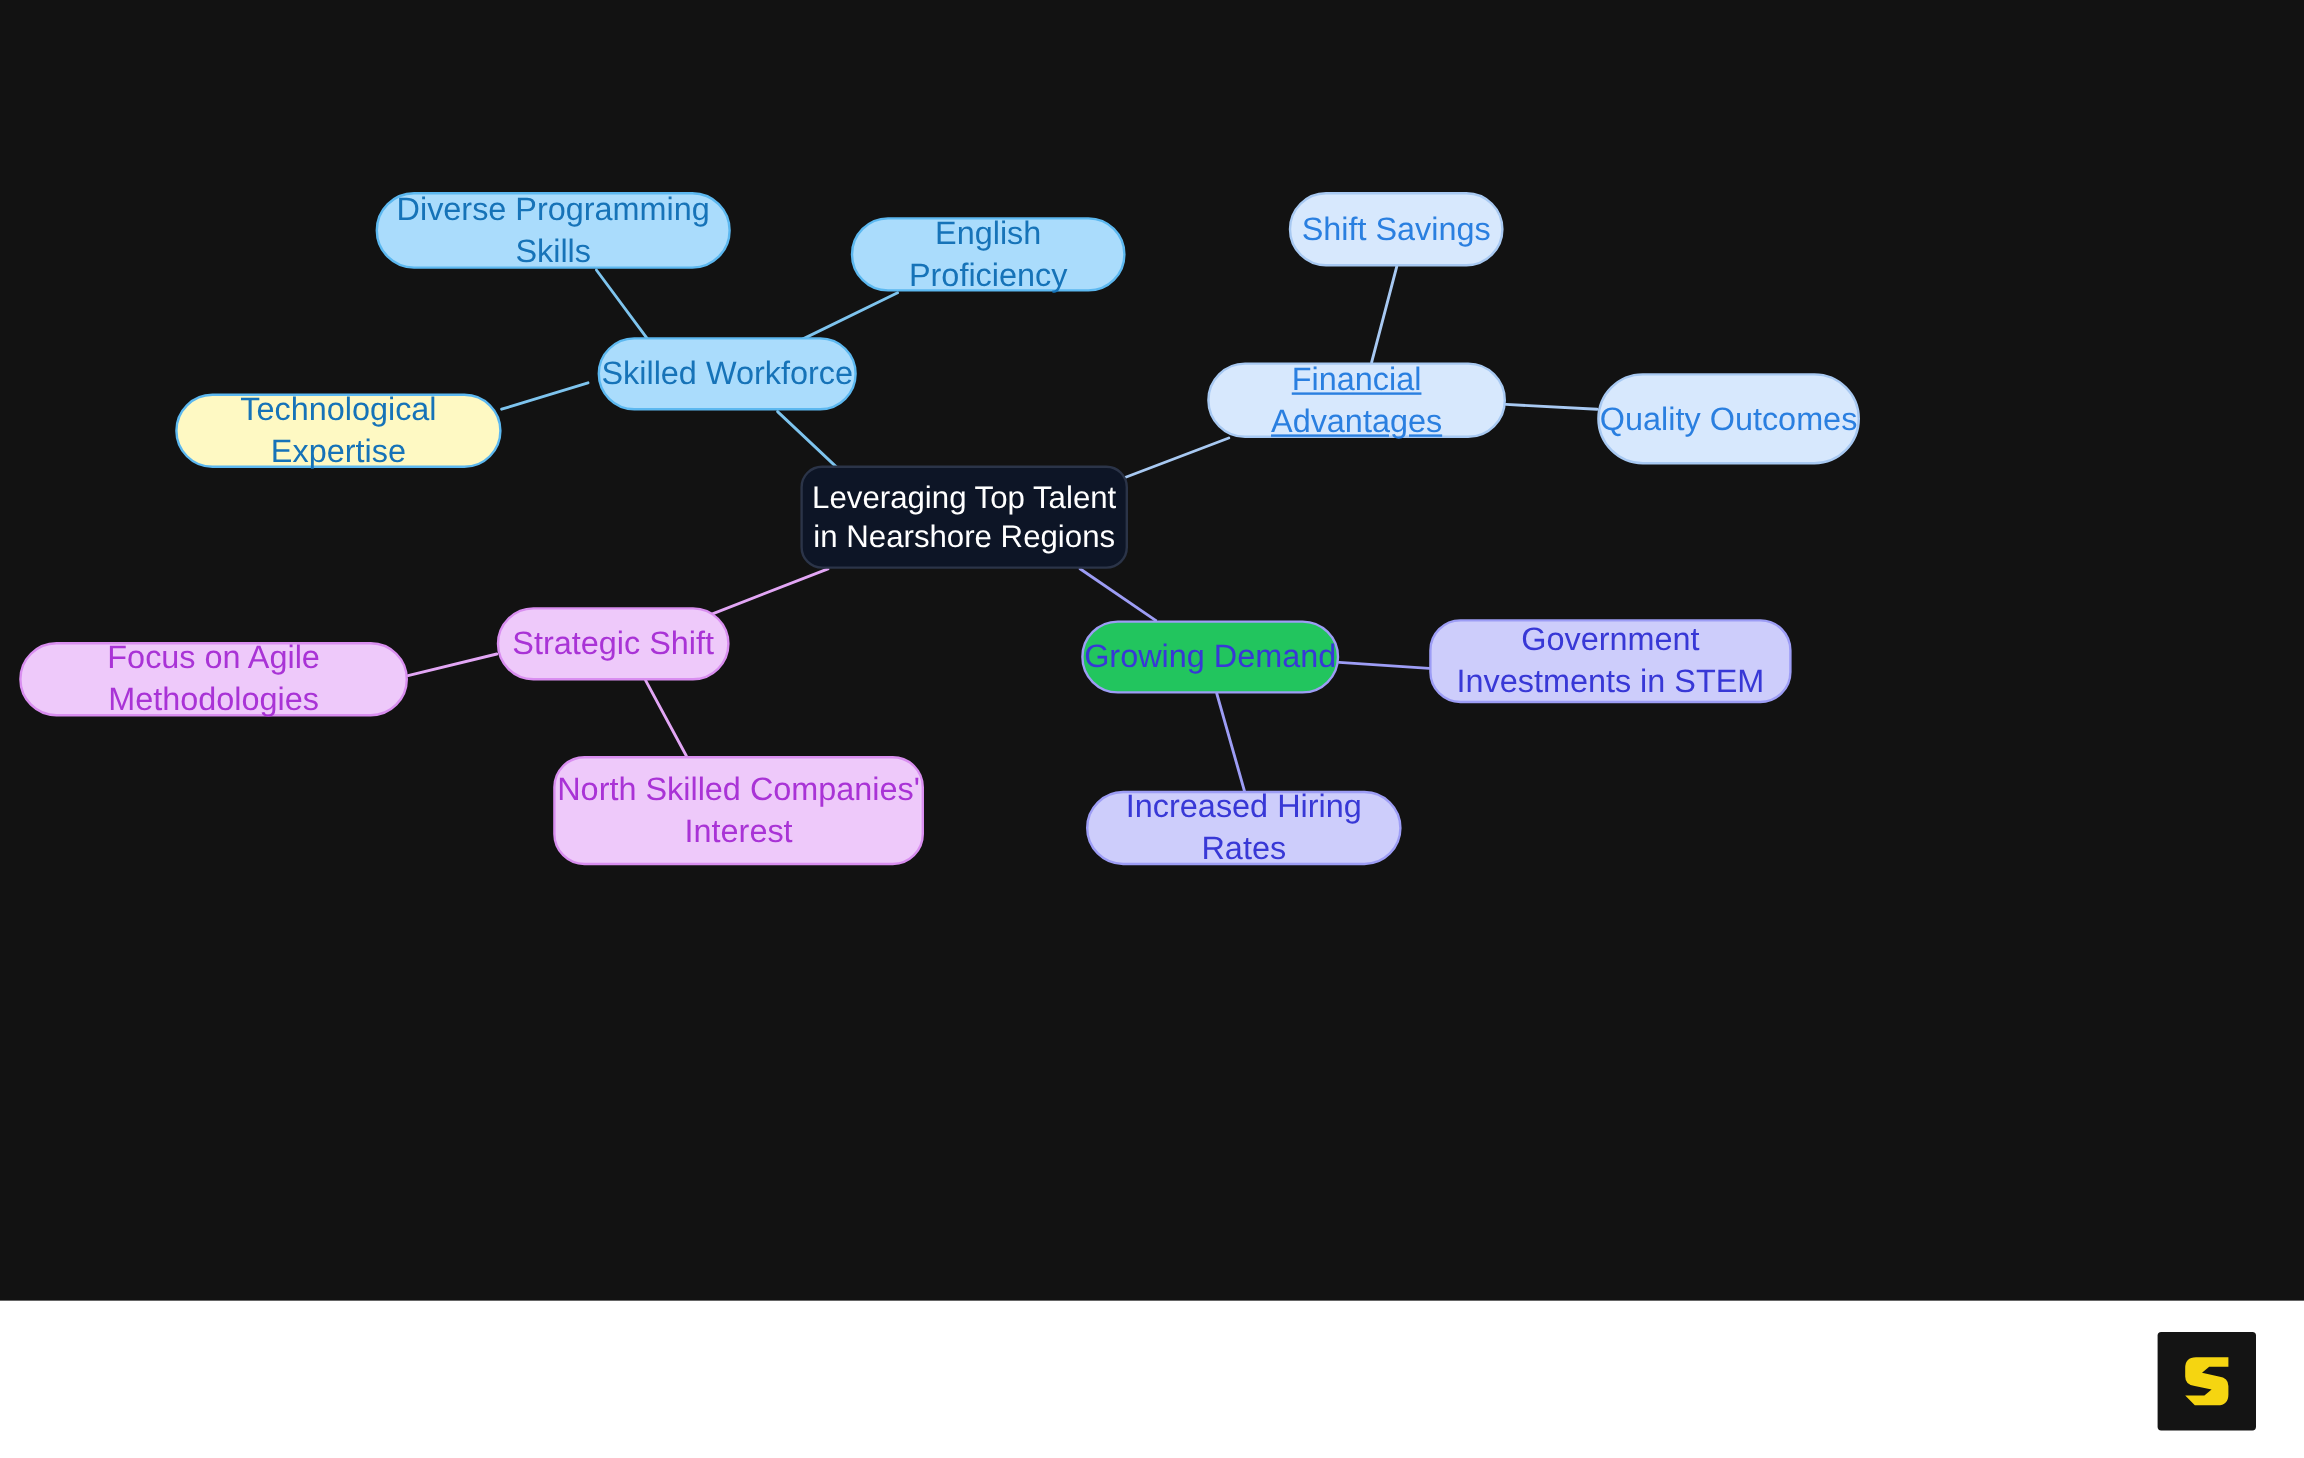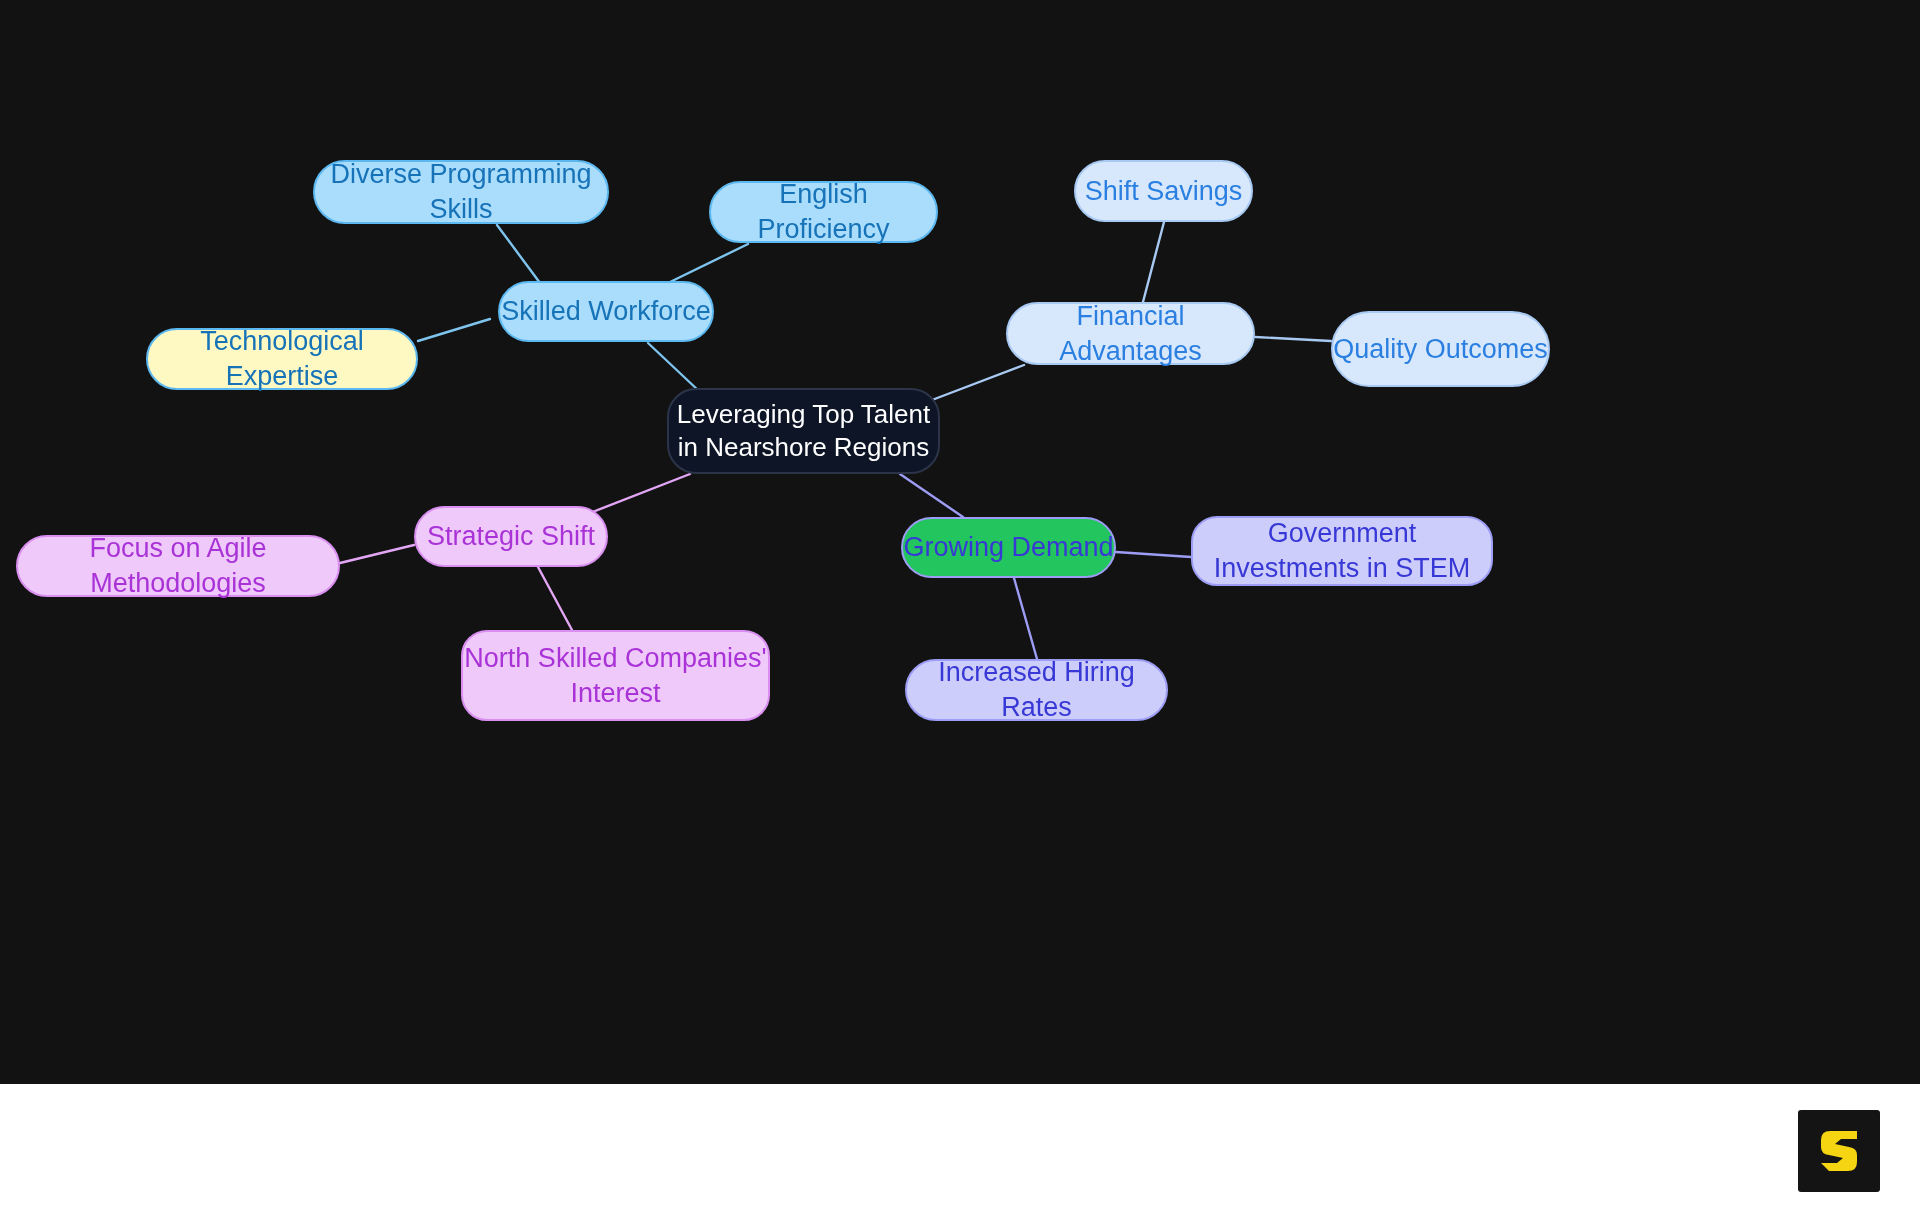--- a/index.html
+++ b/index.html
@@ -51,21 +51,21 @@
     text-align: center;
     border-radius: 999px;
     border-style: solid;
     border-width: 2px;
     line-height: 1.28;
     white-space: pre-line;
     z-index: 3;
   }
 
   .node.root {
-    border-radius: 29px;
+    border-radius: 18px;
     background: #0d1526;
     border-color: #2b3448;
     color: #ffffff;
     font-size: 26px;
   }
 
   .node.blue {
     background: #aadcfc;
     border-color: #5cb8f0;
     color: #1673b8;
@@ -138,21 +138,21 @@
   <div class="node blue" style="left: 313px; top: 160px; width: 296px; height: 64px; background: rgb(170, 220, 252); border-color: rgb(92, 184, 240); color: rgb(22, 115, 184);">
     <span>Diverse Programming Skills</span>
   </div>
   <div class="node blue" style="left: 709px; top: 181px; width: 229px; height: 62px; background: rgb(170, 220, 252); border-color: rgb(92, 184, 240); color: rgb(22, 115, 184);">
     <span>English Proficiency</span>
   </div>
   <div class="node blue" style="left: 146px; top: 328px; width: 272px; height: 62px; background: #fef9c3; border-color: rgb(92, 184, 240); color: rgb(22, 115, 184);">
     <span>Technological Expertise</span>
   </div>
 
-  <div class="node paleblue" style="left: 1006px; top: 302px; width: 249px; height: 63px; background: rgb(215, 232, 253); border-color: rgb(168, 201, 242); color: rgb(42, 127, 224);">
+  <div class="node paleblue" style="left: 1006px; top: 302px; width: 249px; height: 63px; background: rgb(215, 232, 253); border-color: rgb(168, 201, 242); color: rgb(42, 127, 224); text-decoration: underline;">
     <span>Financial Advantages</span>
   </div>
   <div class="node paleblue" style="left: 1074px; top: 160px; width: 179px; height: 62px; background: rgb(215, 232, 253); border-color: rgb(168, 201, 242); color: rgb(42, 127, 224);">
     <span>Shift Savings</span>
   </div>
   <div class="node paleblue" style="left: 1331px; top: 311px; width: 219px; height: 76px; background: rgb(215, 232, 253); border-color: rgb(168, 201, 242); color: rgb(42, 127, 224);">
     <span>Quality Outcomes</span>
   </div>
 
   <div class="node pink" style="left: 414px; top: 506px; width: 194px; height: 61px; background: rgb(238, 201, 250); border-color: rgb(217, 142, 240); color: rgb(169, 51, 214);">

